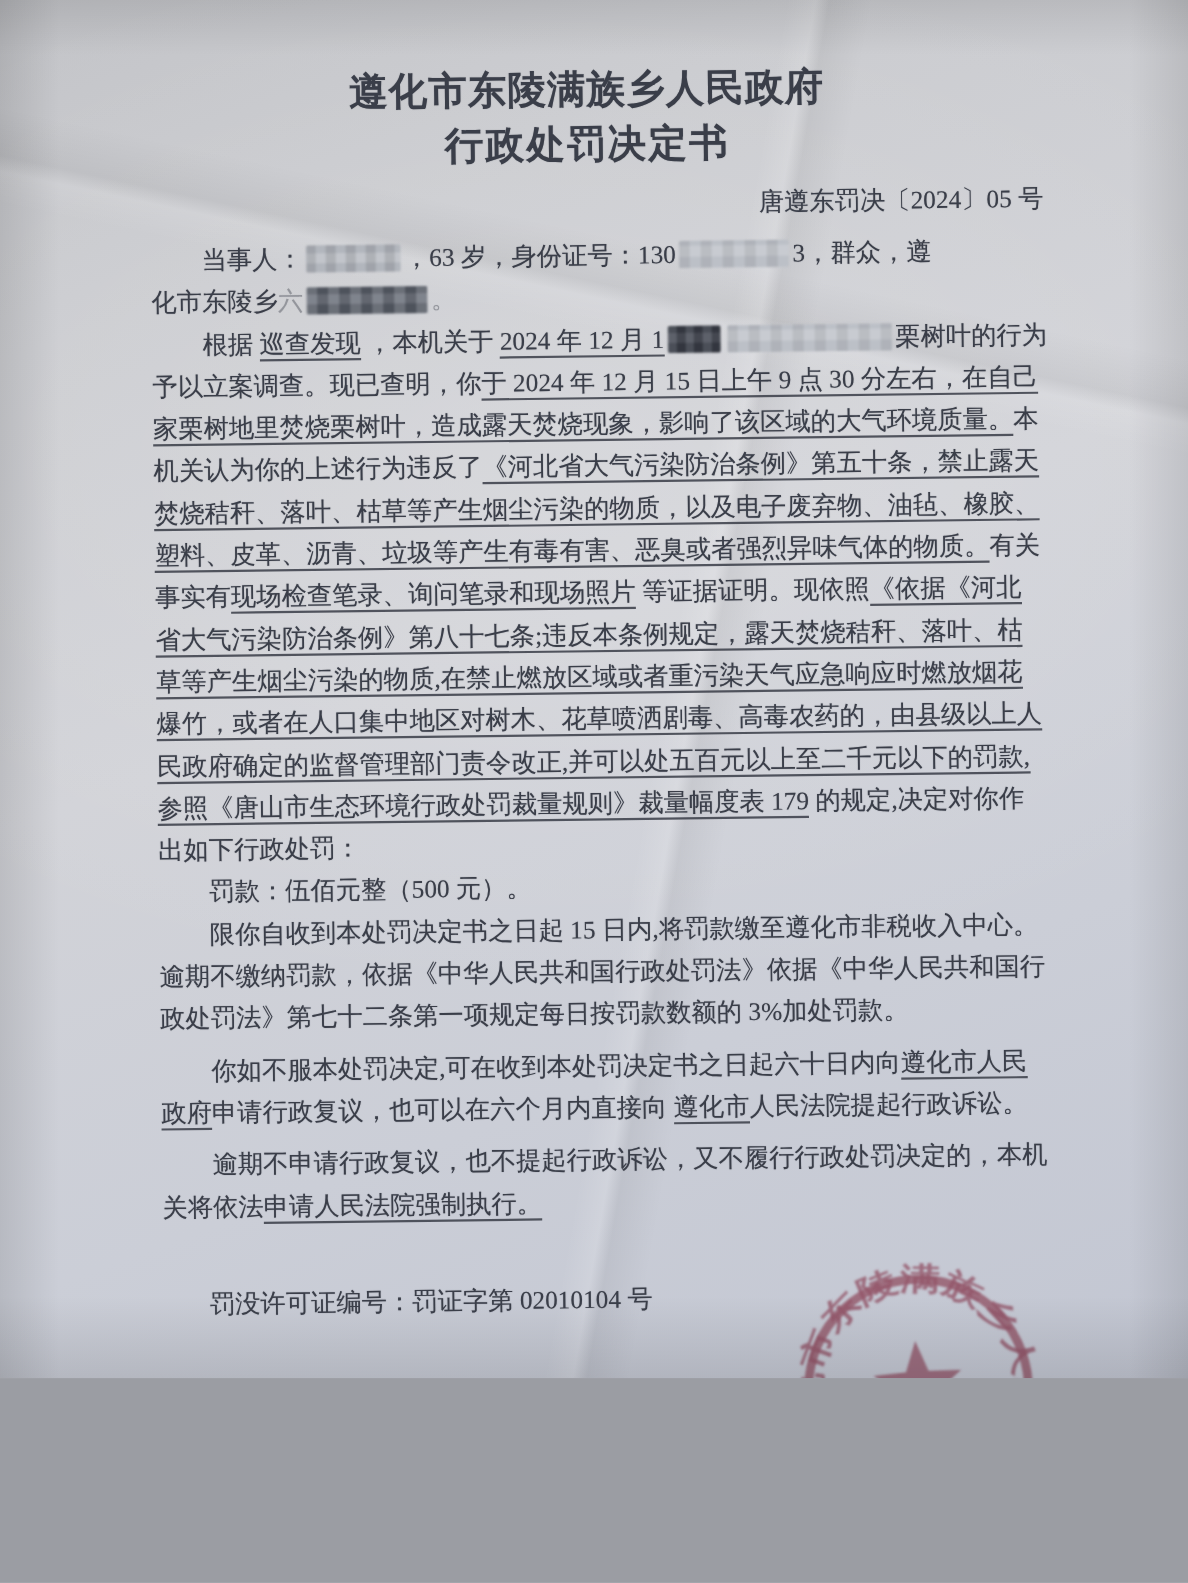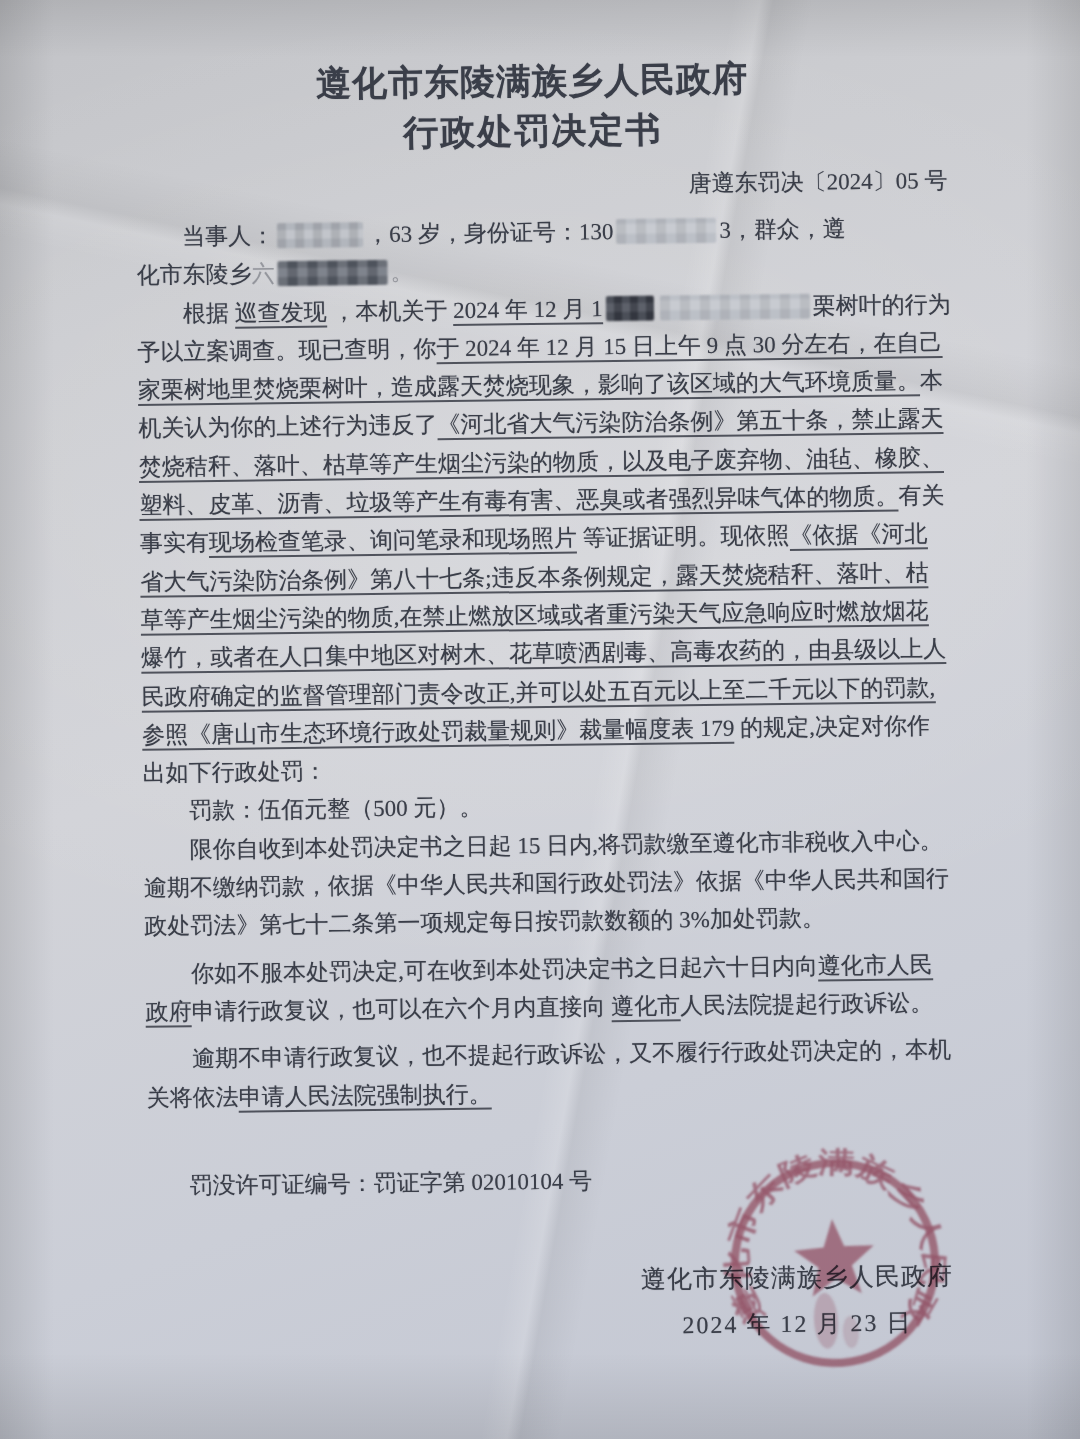--- a/index.html
+++ b/index.html
@@ -1,18 +1,18 @@
 <!DOCTYPE html>
 <html><head>
 <meta charset="utf-8">
 <style>
   * { margin:0; padding:0; box-sizing:border-box; }
   html,body { background:#9b9da3; }
   .photo {
-    position:relative; width:1080px; height:1439px; overflow:hidden;
+    position:relative; width:1080px; height:1253px; overflow:hidden;
     background:
       radial-gradient(1200px 700px at 46% 34%, rgba(255,255,255,.16), rgba(255,255,255,0) 70%),
       linear-gradient(160deg, #c2c3c7 0%, #cbccd0 20%, #d2d3d8 46%, #cbced7 72%, #c2c6d2 100%);
     font-family:"Liberation Serif","DejaVu Serif",serif;
   }
   
   .photo::before {
     content:""; position:absolute; inset:0; pointer-events:none;
     background:
       linear-gradient(to right, rgba(0,0,0,.10), rgba(0,0,0,0) 5%, rgba(0,0,0,0) 95%, rgba(0,0,0,.09)),

